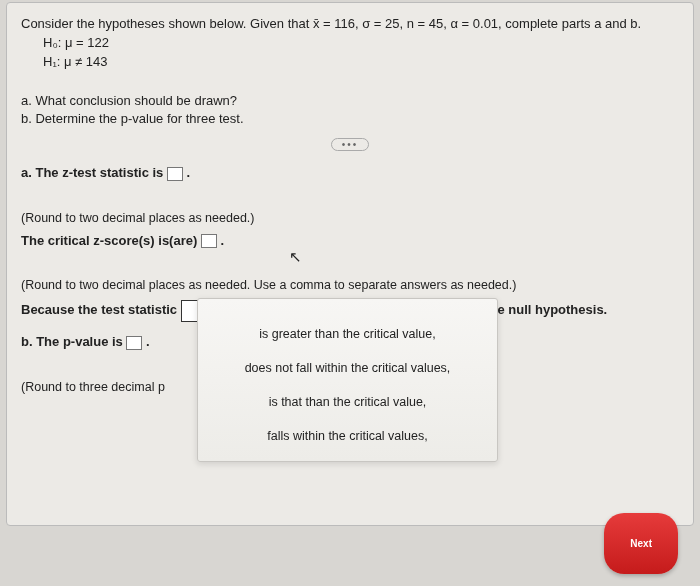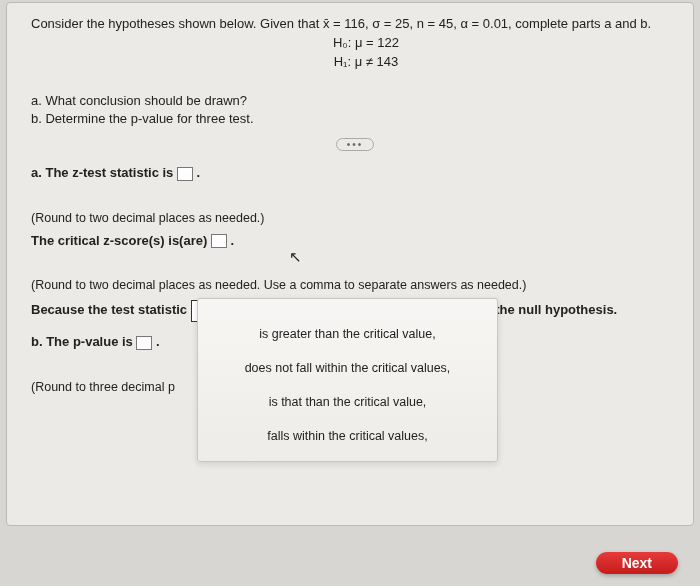--- a/index.html
+++ b/index.html
@@ -10,25 +10,25 @@
     height: 586px;
     overflow: hidden;
     font-size: 13px;
     color: #222;
   }
   .page {
     background: #eceae6;
     border: 1px solid #bbb;
     border-radius: 4px;
     margin: 2px 6px;
-    padding: 10px 14px 6px 24px;
+    padding: 10px 14px 6px 14px;
     height: 524px;
     position: relative;
   }
-  .hyp { margin: 4px 0 4px 22px; text-align: center; }
+  .hyp { margin: 4px 0 4px 22px; }
   .qline { margin: 3px 0; }
   .divider-dots {
     text-align: center;
     margin: 10px 0 14px 0;
     position: relative;
   }
   .divider-dots .bubble {
     display: inline-block;
     border: 1px solid #aaa;
     border-radius: 10px;
@@ -92,22 +92,22 @@
     font-size: 15px;
     pointer-events: none;
   }
   .next-btn {
     position: absolute;
     right: 22px;
     bottom: 12px;
     background: linear-gradient(#e63b3b,#c51b1b);
     color: #fff;
     font-weight: bold;
-    font-size: 14px;
-    padding: 3px 26px;
+    font-size: 10px;
+    padding: 25px 26px;
     border-radius: 20px;
     border: none;
     box-shadow: 0 2px 4px rgba(0,0,0,0.25);
     cursor: pointer;
   }
   .row { margin: 6px 0; font-weight: bold; }
 </style>
 </head>
 <body>
 

